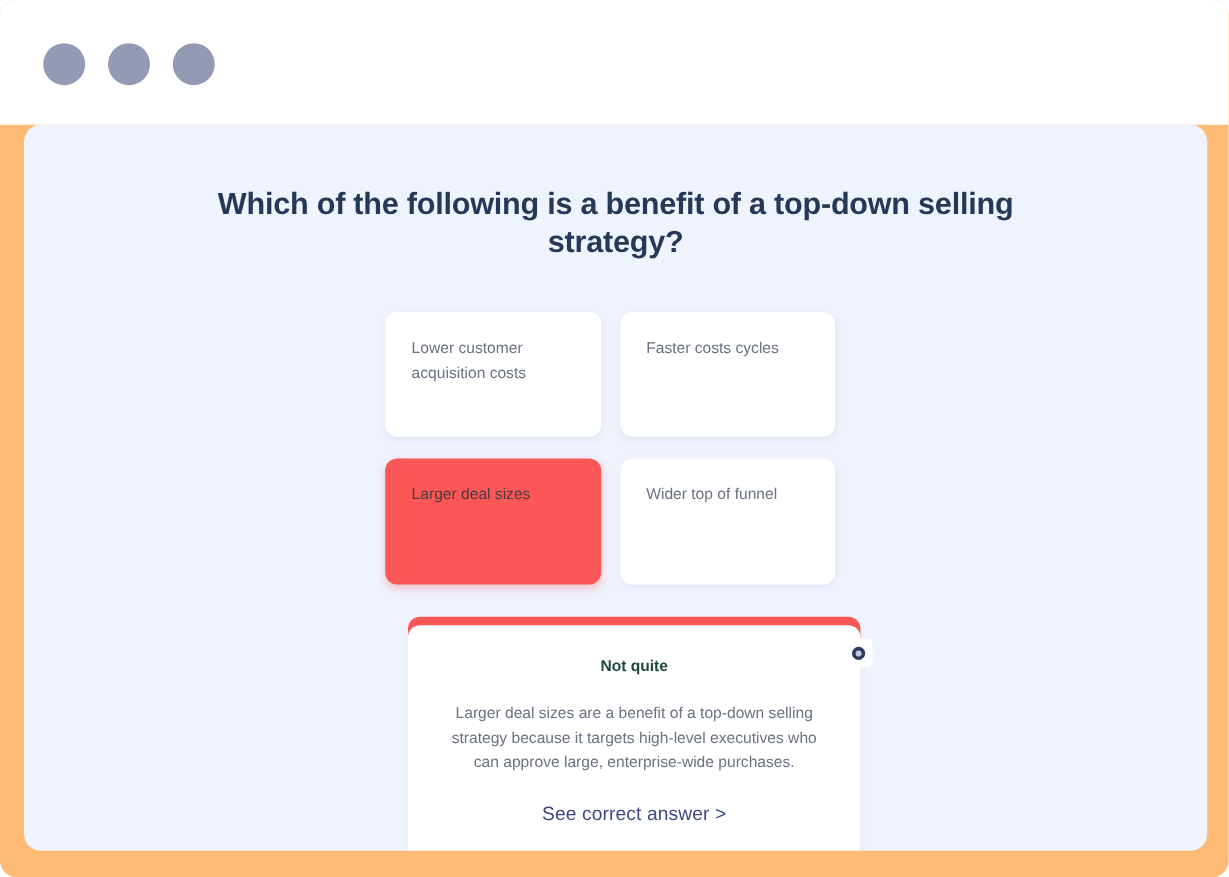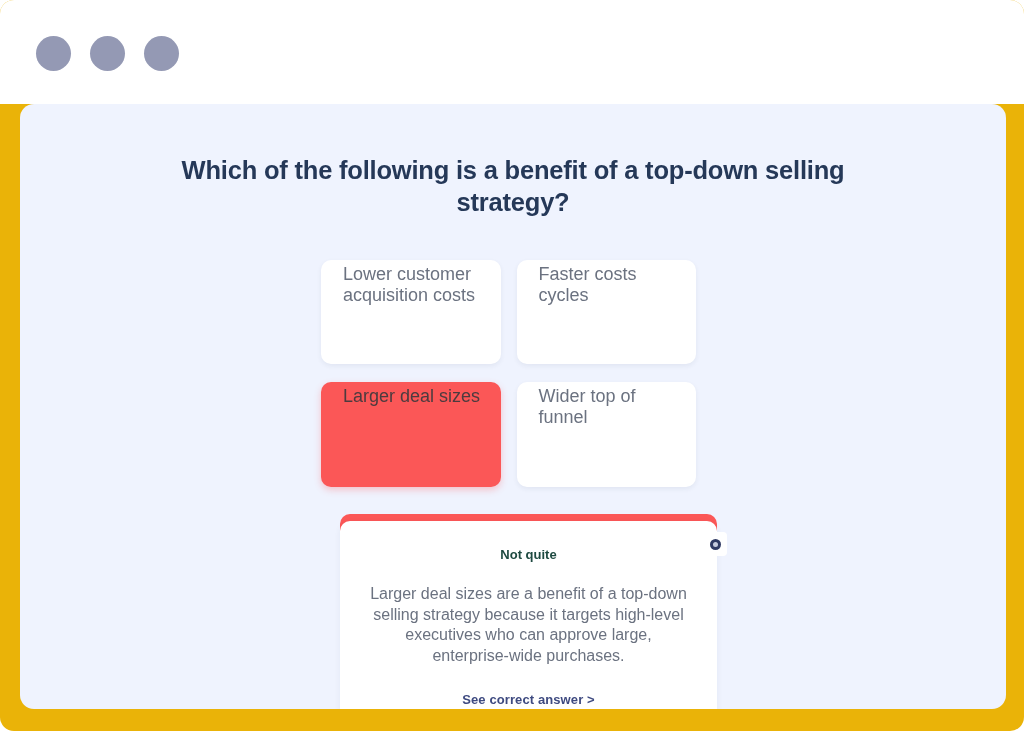--- a/index.html
+++ b/index.html
@@ -12,21 +12,21 @@
     height: 731px;
     background: #ffffff;
     font-family: "Liberation Sans", sans-serif;
     overflow: hidden;
   }
 
   .app-frame {
     position: relative;
     width: 1024px;
     height: 731px;
-    background: #eab308;
+    background: #fdba74;
     border-radius: 14px;
     overflow: hidden;
   }
 
   
   .titlebar {
     position: absolute;
     top: 0;
     left: 0;
     width: 1024px;
@@ -92,22 +92,22 @@
     display: flex;
     gap: 16px;
     margin-bottom: 18px;
   }
   .answer-card {
     width: 182px;
     height: 104px;
     border-radius: 10px;
     background: #ffffff;
     box-sizing: border-box;
-    padding: 4px 19px 0 22px;
-    font-size: 18px;
+    padding: 20px 19px 0 22px;
+    font-size: 13px;
     line-height: 20.5px;
     color: #6b7280;
     box-shadow: 0 2px 5px rgba(37, 56, 88, 0.07);
     cursor: pointer;
     position: relative;
   }
   .answer-card.tall {
     height: 105px;
   }
   .answer-card.selected {
@@ -145,28 +145,28 @@
     text-align: center;
     box-shadow: 0 2px 6px rgba(37, 56, 88, 0.06);
   }
   .feedback-title {
     font-size: 13px;
     font-weight: bold;
     color: #1e4a41;
     margin-bottom: 22px;
   }
   .feedback-body {
-    font-size: 16px;
+    font-size: 13px;
     line-height: 20.5px;
     color: #6b7280;
     margin-bottom: 24px;
   }
   .feedback-link {
-    font-size: 13px;
-    font-weight: bold;
+    font-size: 16px;
+    font-weight: normal;
     color: #3e4a80;
     text-decoration: none;
     letter-spacing: 0.1px;
     cursor: pointer;
   }
 
   
   .badge {
     position: absolute;
     left: 683px;

